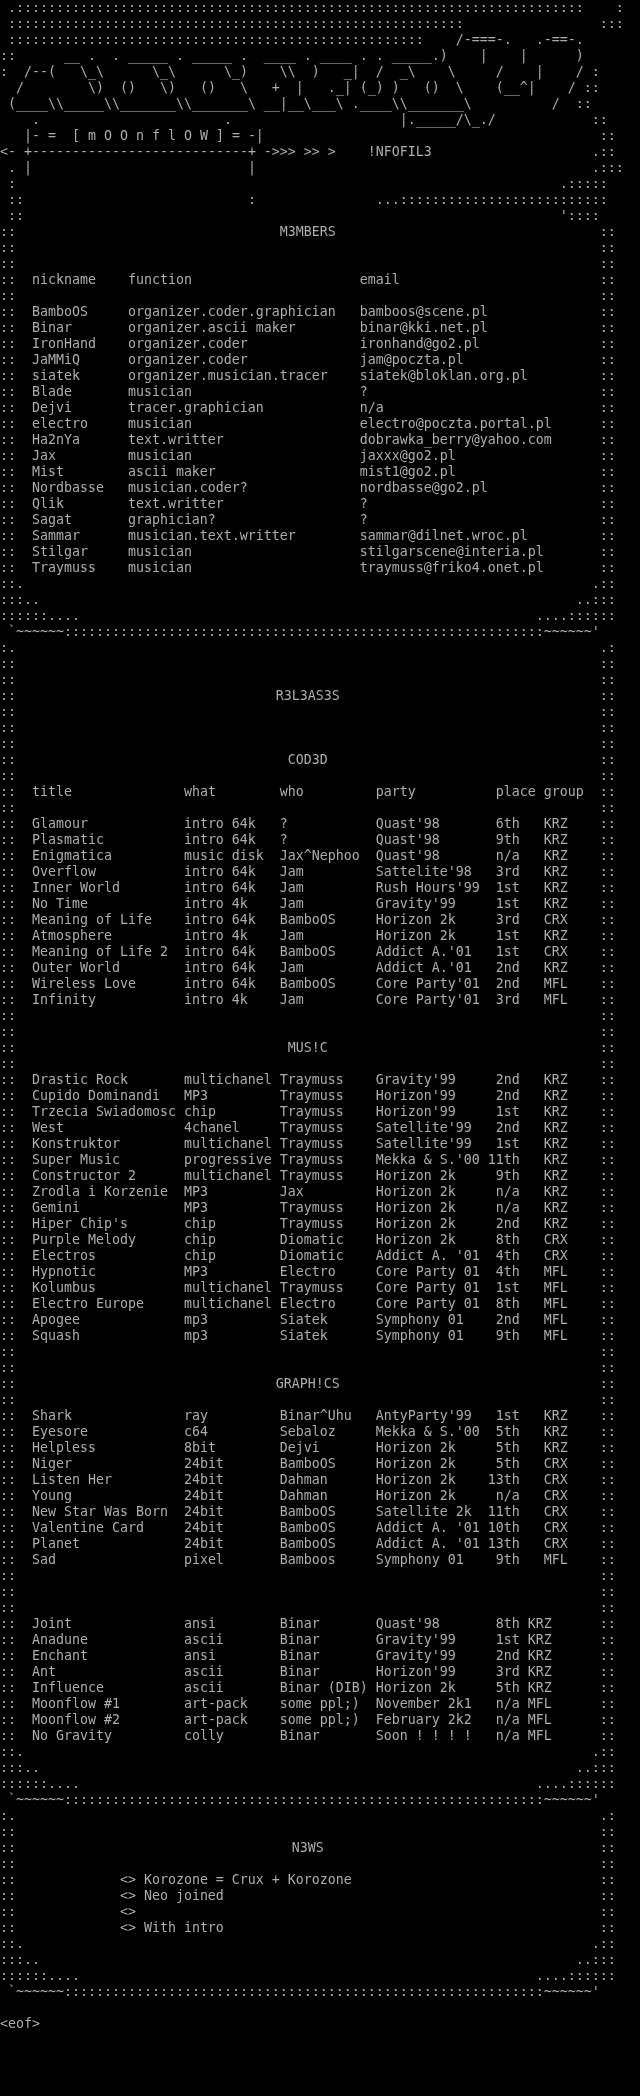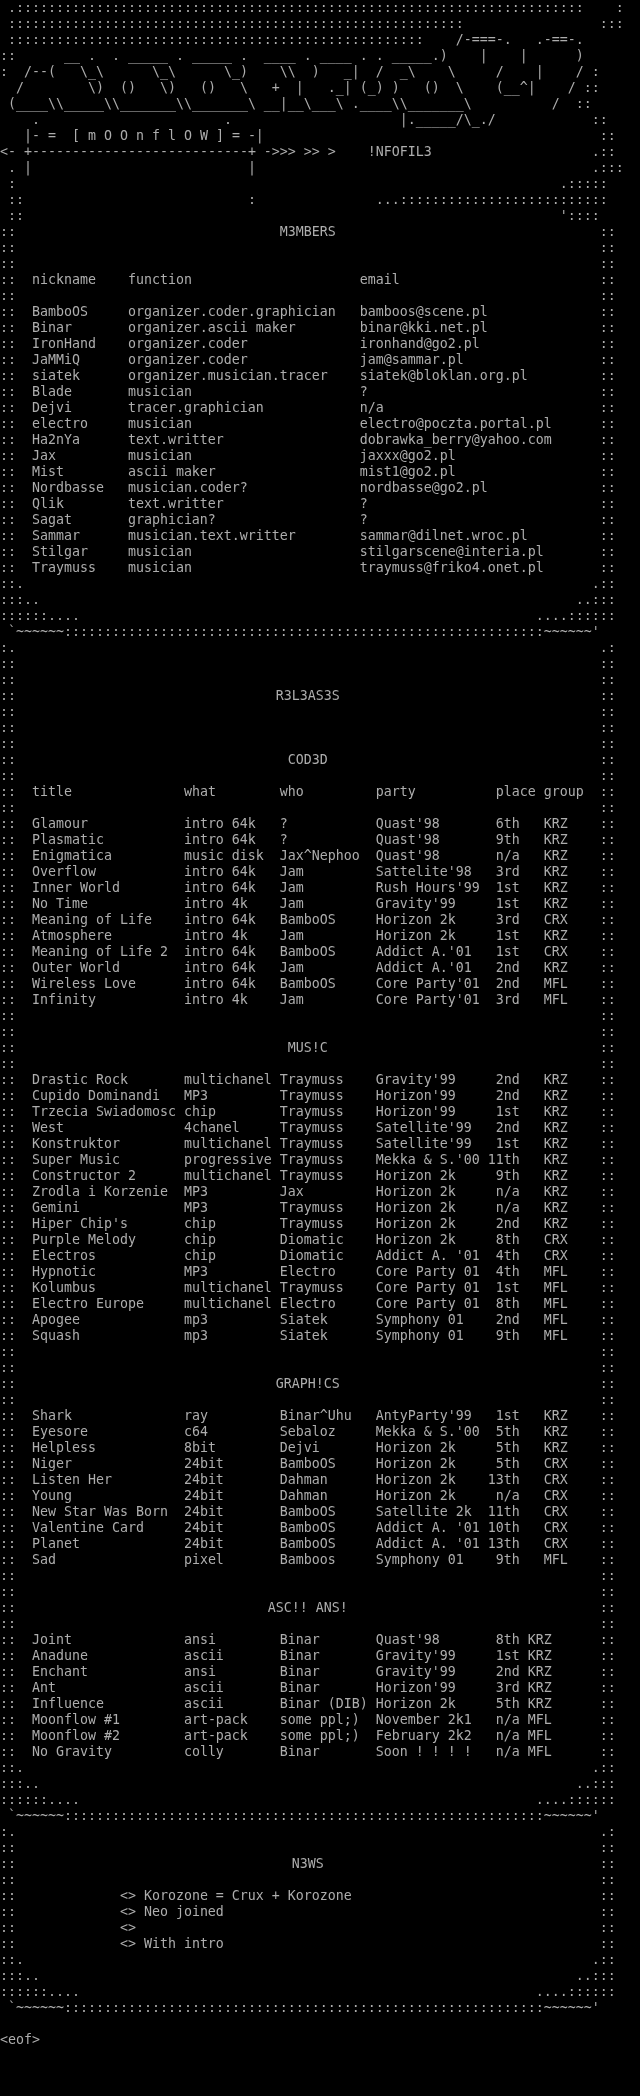--- a/index.html
+++ b/index.html
@@ -32,21 +32,21 @@
     <div class="ln"> ::                            :               ...::::::::::::::::::::::::::</div>
     <div class="ln"> ::                                                                   '::::</div>
     <div class="ln"><span class="cell" style="width: 2ch;">::</span><span class="cell ctr" style="width: 73ch;">M3MBERS</span><span class="cell" style="width: 2ch;">::</span></div>
     <div class="ln"><span class="cell" style="width: 2ch;">::</span><span class="cell" style="width: 73ch;"></span><span class="cell" style="width: 2ch;">::</span></div>
     <div class="ln"><span class="cell" style="width: 2ch;">::</span><span class="cell" style="width: 73ch;"></span><span class="cell" style="width: 2ch;">::</span></div>
     <div class="ln"><span class="cell" style="width: 2ch;">::</span><span class="cell" style="width: 73ch;"><span class="cell" style="width: 2ch;"></span><span class="cell" style="width: 12ch;">nickname</span><span class="cell" style="width: 29ch;">function</span><span class="cell" style="width: 30ch;">email</span></span><span class="cell" style="width: 2ch;">::</span></div>
     <div class="ln"><span class="cell" style="width: 2ch;">::</span><span class="cell" style="width: 73ch;"></span><span class="cell" style="width: 2ch;">::</span></div>
     <div class="ln"><span class="cell" style="width: 2ch;">::</span><span class="cell" style="width: 73ch;"><span class="cell" style="width: 2ch;"></span><span class="cell" style="width: 12ch;">BamboOS</span><span class="cell" style="width: 29ch;">organizer.coder.graphician</span><span class="cell" style="width: 30ch;">bamboos@scene.pl</span></span><span class="cell" style="width: 2ch;">::</span></div>
     <div class="ln"><span class="cell" style="width: 2ch;">::</span><span class="cell" style="width: 73ch;"><span class="cell" style="width: 2ch;"></span><span class="cell" style="width: 12ch;">Binar</span><span class="cell" style="width: 29ch;">organizer.ascii maker</span><span class="cell" style="width: 30ch;">binar@kki.net.pl</span></span><span class="cell" style="width: 2ch;">::</span></div>
     <div class="ln"><span class="cell" style="width: 2ch;">::</span><span class="cell" style="width: 73ch;"><span class="cell" style="width: 2ch;"></span><span class="cell" style="width: 12ch;">IronHand</span><span class="cell" style="width: 29ch;">organizer.coder</span><span class="cell" style="width: 30ch;">ironhand@go2.pl</span></span><span class="cell" style="width: 2ch;">::</span></div>
-    <div class="ln"><span class="cell" style="width: 2ch;">::</span><span class="cell" style="width: 73ch;"><span class="cell" style="width: 2ch;"></span><span class="cell" style="width: 12ch;">JaMMiQ</span><span class="cell" style="width: 29ch;">organizer.coder</span><span class="cell" style="width: 30ch;">jam@sammar.pl</span></span><span class="cell" style="width: 2ch;">::</span></div>
+    <div class="ln"><span class="cell" style="width: 2ch;">::</span><span class="cell" style="width: 73ch;"><span class="cell" style="width: 2ch;"></span><span class="cell" style="width: 12ch;">JaMMiQ</span><span class="cell" style="width: 29ch;">organizer.coder</span><span class="cell" style="width: 30ch;">jam@poczta.pl</span></span><span class="cell" style="width: 2ch;">::</span></div>
     <div class="ln"><span class="cell" style="width: 2ch;">::</span><span class="cell" style="width: 73ch;"><span class="cell" style="width: 2ch;"></span><span class="cell" style="width: 12ch;">siatek</span><span class="cell" style="width: 29ch;">organizer.musician.tracer</span><span class="cell" style="width: 30ch;">siatek@bloklan.org.pl</span></span><span class="cell" style="width: 2ch;">::</span></div>
     <div class="ln"><span class="cell" style="width: 2ch;">::</span><span class="cell" style="width: 73ch;"><span class="cell" style="width: 2ch;"></span><span class="cell" style="width: 12ch;">Blade</span><span class="cell" style="width: 29ch;">musician</span><span class="cell" style="width: 30ch;">?</span></span><span class="cell" style="width: 2ch;">::</span></div>
     <div class="ln"><span class="cell" style="width: 2ch;">::</span><span class="cell" style="width: 73ch;"><span class="cell" style="width: 2ch;"></span><span class="cell" style="width: 12ch;">Dejvi</span><span class="cell" style="width: 29ch;">tracer.graphician</span><span class="cell" style="width: 30ch;">n/a</span></span><span class="cell" style="width: 2ch;">::</span></div>
     <div class="ln"><span class="cell" style="width: 2ch;">::</span><span class="cell" style="width: 73ch;"><span class="cell" style="width: 2ch;"></span><span class="cell" style="width: 12ch;">electro</span><span class="cell" style="width: 29ch;">musician</span><span class="cell" style="width: 30ch;">electro@poczta.portal.pl</span></span><span class="cell" style="width: 2ch;">::</span></div>
     <div class="ln"><span class="cell" style="width: 2ch;">::</span><span class="cell" style="width: 73ch;"><span class="cell" style="width: 2ch;"></span><span class="cell" style="width: 12ch;">Ha2nYa</span><span class="cell" style="width: 29ch;">text.writter</span><span class="cell" style="width: 30ch;">dobrawka_berry@yahoo.com</span></span><span class="cell" style="width: 2ch;">::</span></div>
     <div class="ln"><span class="cell" style="width: 2ch;">::</span><span class="cell" style="width: 73ch;"><span class="cell" style="width: 2ch;"></span><span class="cell" style="width: 12ch;">Jax</span><span class="cell" style="width: 29ch;">musician</span><span class="cell" style="width: 30ch;">jaxxx@go2.pl</span></span><span class="cell" style="width: 2ch;">::</span></div>
     <div class="ln"><span class="cell" style="width: 2ch;">::</span><span class="cell" style="width: 73ch;"><span class="cell" style="width: 2ch;"></span><span class="cell" style="width: 12ch;">Mist</span><span class="cell" style="width: 29ch;">ascii maker</span><span class="cell" style="width: 30ch;">mist1@go2.pl</span></span><span class="cell" style="width: 2ch;">::</span></div>
     <div class="ln"><span class="cell" style="width: 2ch;">::</span><span class="cell" style="width: 73ch;"><span class="cell" style="width: 2ch;"></span><span class="cell" style="width: 12ch;">Nordbasse</span><span class="cell" style="width: 29ch;">musician.coder?</span><span class="cell" style="width: 30ch;">nordbasse@go2.pl</span></span><span class="cell" style="width: 2ch;">::</span></div>
     <div class="ln"><span class="cell" style="width: 2ch;">::</span><span class="cell" style="width: 73ch;"><span class="cell" style="width: 2ch;"></span><span class="cell" style="width: 12ch;">Qlik</span><span class="cell" style="width: 29ch;">text.writter</span><span class="cell" style="width: 30ch;">?</span></span><span class="cell" style="width: 2ch;">::</span></div>
     <div class="ln"><span class="cell" style="width: 2ch;">::</span><span class="cell" style="width: 73ch;"><span class="cell" style="width: 2ch;"></span><span class="cell" style="width: 12ch;">Sagat</span><span class="cell" style="width: 29ch;">graphician?</span><span class="cell" style="width: 30ch;">?</span></span><span class="cell" style="width: 2ch;">::</span></div>
@@ -110,21 +110,20 @@
     <div class="ln"><span class="cell" style="width: 2ch;">::</span><span class="cell" style="width: 73ch;"><span class="cell" style="width: 2ch;"></span><span class="cell" style="width: 19ch;">Helpless</span><span class="cell" style="width: 12ch;">8bit</span><span class="cell" style="width: 12ch;">Dejvi</span><span class="cell" style="width: 14ch;">Horizon 2k</span><span class="cell r" style="width: 4ch;">5th</span><span class="cell" style="width: 3ch;"></span><span class="cell" style="width: 3ch;">KRZ</span><span class="cell" style="width: 4ch;"></span></span><span class="cell" style="width: 2ch;">::</span></div>
     <div class="ln"><span class="cell" style="width: 2ch;">::</span><span class="cell" style="width: 73ch;"><span class="cell" style="width: 2ch;"></span><span class="cell" style="width: 19ch;">Niger</span><span class="cell" style="width: 12ch;">24bit</span><span class="cell" style="width: 12ch;">BamboOS</span><span class="cell" style="width: 14ch;">Horizon 2k</span><span class="cell r" style="width: 4ch;">5th</span><span class="cell" style="width: 3ch;"></span><span class="cell" style="width: 3ch;">CRX</span><span class="cell" style="width: 4ch;"></span></span><span class="cell" style="width: 2ch;">::</span></div>
     <div class="ln"><span class="cell" style="width: 2ch;">::</span><span class="cell" style="width: 73ch;"><span class="cell" style="width: 2ch;"></span><span class="cell" style="width: 19ch;">Listen Her</span><span class="cell" style="width: 12ch;">24bit</span><span class="cell" style="width: 12ch;">Dahman</span><span class="cell" style="width: 14ch;">Horizon 2k</span><span class="cell r" style="width: 4ch;">13th</span><span class="cell" style="width: 3ch;"></span><span class="cell" style="width: 3ch;">CRX</span><span class="cell" style="width: 4ch;"></span></span><span class="cell" style="width: 2ch;">::</span></div>
     <div class="ln"><span class="cell" style="width: 2ch;">::</span><span class="cell" style="width: 73ch;"><span class="cell" style="width: 2ch;"></span><span class="cell" style="width: 19ch;">Young</span><span class="cell" style="width: 12ch;">24bit</span><span class="cell" style="width: 12ch;">Dahman</span><span class="cell" style="width: 14ch;">Horizon 2k</span><span class="cell r" style="width: 4ch;">n/a</span><span class="cell" style="width: 3ch;"></span><span class="cell" style="width: 3ch;">CRX</span><span class="cell" style="width: 4ch;"></span></span><span class="cell" style="width: 2ch;">::</span></div>
     <div class="ln"><span class="cell" style="width: 2ch;">::</span><span class="cell" style="width: 73ch;"><span class="cell" style="width: 2ch;"></span><span class="cell" style="width: 19ch;">New Star Was Born</span><span class="cell" style="width: 12ch;">24bit</span><span class="cell" style="width: 12ch;">BamboOS</span><span class="cell" style="width: 14ch;">Satellite 2k</span><span class="cell r" style="width: 4ch;">11th</span><span class="cell" style="width: 3ch;"></span><span class="cell" style="width: 3ch;">CRX</span><span class="cell" style="width: 4ch;"></span></span><span class="cell" style="width: 2ch;">::</span></div>
     <div class="ln"><span class="cell" style="width: 2ch;">::</span><span class="cell" style="width: 73ch;"><span class="cell" style="width: 2ch;"></span><span class="cell" style="width: 19ch;">Valentine Card</span><span class="cell" style="width: 12ch;">24bit</span><span class="cell" style="width: 12ch;">BamboOS</span><span class="cell" style="width: 14ch;">Addict A. '01</span><span class="cell r" style="width: 4ch;">10th</span><span class="cell" style="width: 3ch;"></span><span class="cell" style="width: 3ch;">CRX</span><span class="cell" style="width: 4ch;"></span></span><span class="cell" style="width: 2ch;">::</span></div>
     <div class="ln"><span class="cell" style="width: 2ch;">::</span><span class="cell" style="width: 73ch;"><span class="cell" style="width: 2ch;"></span><span class="cell" style="width: 19ch;">Planet</span><span class="cell" style="width: 12ch;">24bit</span><span class="cell" style="width: 12ch;">BamboOS</span><span class="cell" style="width: 14ch;">Addict A. '01</span><span class="cell r" style="width: 4ch;">13th</span><span class="cell" style="width: 3ch;"></span><span class="cell" style="width: 3ch;">CRX</span><span class="cell" style="width: 4ch;"></span></span><span class="cell" style="width: 2ch;">::</span></div>
     <div class="ln"><span class="cell" style="width: 2ch;">::</span><span class="cell" style="width: 73ch;"><span class="cell" style="width: 2ch;"></span><span class="cell" style="width: 19ch;">Sad</span><span class="cell" style="width: 12ch;">pixel</span><span class="cell" style="width: 12ch;">Bamboos</span><span class="cell" style="width: 14ch;">Symphony 01</span><span class="cell r" style="width: 4ch;">9th</span><span class="cell" style="width: 3ch;"></span><span class="cell" style="width: 3ch;">MFL</span><span class="cell" style="width: 4ch;"></span></span><span class="cell" style="width: 2ch;">::</span></div>
     <div class="ln"><span class="cell" style="width: 2ch;">::</span><span class="cell" style="width: 73ch;"></span><span class="cell" style="width: 2ch;">::</span></div>
     <div class="ln"><span class="cell" style="width: 2ch;">::</span><span class="cell" style="width: 73ch;"></span><span class="cell" style="width: 2ch;">::</span></div>
-    <div class="ln"><span class="cell" style="width: 2ch;">::</span><span class="cell ctr" style="width: 73ch;">ASC!! ANS!</span><span class="cell" style="width: 2ch;">::</span></div>
     <div class="ln"><span class="cell" style="width: 2ch;">::</span><span class="cell" style="width: 73ch;"></span><span class="cell" style="width: 2ch;">::</span></div>
     <div class="ln"><span class="cell" style="width: 2ch;">::</span><span class="cell" style="width: 73ch;"><span class="cell" style="width: 2ch;"></span><span class="cell" style="width: 19ch;">Joint</span><span class="cell" style="width: 12ch;">ansi</span><span class="cell" style="width: 12ch;">Binar</span><span class="cell" style="width: 14ch;">Quast'98</span><span class="cell r" style="width: 4ch;">8th</span><span class="cell" style="width: 1ch;"></span><span class="cell" style="width: 3ch;">KRZ</span><span class="cell" style="width: 6ch;"></span></span><span class="cell" style="width: 2ch;">::</span></div>
     <div class="ln"><span class="cell" style="width: 2ch;">::</span><span class="cell" style="width: 73ch;"><span class="cell" style="width: 2ch;"></span><span class="cell" style="width: 19ch;">Anadune</span><span class="cell" style="width: 12ch;">ascii</span><span class="cell" style="width: 12ch;">Binar</span><span class="cell" style="width: 14ch;">Gravity'99</span><span class="cell r" style="width: 4ch;">1st</span><span class="cell" style="width: 1ch;"></span><span class="cell" style="width: 3ch;">KRZ</span><span class="cell" style="width: 6ch;"></span></span><span class="cell" style="width: 2ch;">::</span></div>
     <div class="ln"><span class="cell" style="width: 2ch;">::</span><span class="cell" style="width: 73ch;"><span class="cell" style="width: 2ch;"></span><span class="cell" style="width: 19ch;">Enchant</span><span class="cell" style="width: 12ch;">ansi</span><span class="cell" style="width: 12ch;">Binar</span><span class="cell" style="width: 14ch;">Gravity'99</span><span class="cell r" style="width: 4ch;">2nd</span><span class="cell" style="width: 1ch;"></span><span class="cell" style="width: 3ch;">KRZ</span><span class="cell" style="width: 6ch;"></span></span><span class="cell" style="width: 2ch;">::</span></div>
     <div class="ln"><span class="cell" style="width: 2ch;">::</span><span class="cell" style="width: 73ch;"><span class="cell" style="width: 2ch;"></span><span class="cell" style="width: 19ch;">Ant</span><span class="cell" style="width: 12ch;">ascii</span><span class="cell" style="width: 12ch;">Binar</span><span class="cell" style="width: 14ch;">Horizon'99</span><span class="cell r" style="width: 4ch;">3rd</span><span class="cell" style="width: 1ch;"></span><span class="cell" style="width: 3ch;">KRZ</span><span class="cell" style="width: 6ch;"></span></span><span class="cell" style="width: 2ch;">::</span></div>
     <div class="ln"><span class="cell" style="width: 2ch;">::</span><span class="cell" style="width: 73ch;"><span class="cell" style="width: 2ch;"></span><span class="cell" style="width: 19ch;">Influence</span><span class="cell" style="width: 12ch;">ascii</span><span class="cell" style="width: 12ch;">Binar (DIB)</span><span class="cell" style="width: 14ch;">Horizon 2k</span><span class="cell r" style="width: 4ch;">5th</span><span class="cell" style="width: 1ch;"></span><span class="cell" style="width: 3ch;">KRZ</span><span class="cell" style="width: 6ch;"></span></span><span class="cell" style="width: 2ch;">::</span></div>
     <div class="ln"><span class="cell" style="width: 2ch;">::</span><span class="cell" style="width: 73ch;"><span class="cell" style="width: 2ch;"></span><span class="cell" style="width: 19ch;">Moonflow #1</span><span class="cell" style="width: 12ch;">art-pack</span><span class="cell" style="width: 12ch;">some ppl;)</span><span class="cell" style="width: 14ch;">November 2k1</span><span class="cell r" style="width: 4ch;">n/a</span><span class="cell" style="width: 1ch;"></span><span class="cell" style="width: 3ch;">MFL</span><span class="cell" style="width: 6ch;"></span></span><span class="cell" style="width: 2ch;">::</span></div>
     <div class="ln"><span class="cell" style="width: 2ch;">::</span><span class="cell" style="width: 73ch;"><span class="cell" style="width: 2ch;"></span><span class="cell" style="width: 19ch;">Moonflow #2</span><span class="cell" style="width: 12ch;">art-pack</span><span class="cell" style="width: 12ch;">some ppl;)</span><span class="cell" style="width: 14ch;">February 2k2</span><span class="cell r" style="width: 4ch;">n/a</span><span class="cell" style="width: 1ch;"></span><span class="cell" style="width: 3ch;">MFL</span><span class="cell" style="width: 6ch;"></span></span><span class="cell" style="width: 2ch;">::</span></div>
     <div class="ln"><span class="cell" style="width: 2ch;">::</span><span class="cell" style="width: 73ch;"><span class="cell" style="width: 2ch;"></span><span class="cell" style="width: 19ch;">No Gravity</span><span class="cell" style="width: 12ch;">colly</span><span class="cell" style="width: 12ch;">Binar</span><span class="cell" style="width: 14ch;">Soon ! ! ! !</span><span class="cell r" style="width: 4ch;">n/a</span><span class="cell" style="width: 1ch;"></span><span class="cell" style="width: 3ch;">MFL</span><span class="cell" style="width: 6ch;"></span></span><span class="cell" style="width: 2ch;">::</span></div>
     <div class="ln">::.                                                                       .::</div>

